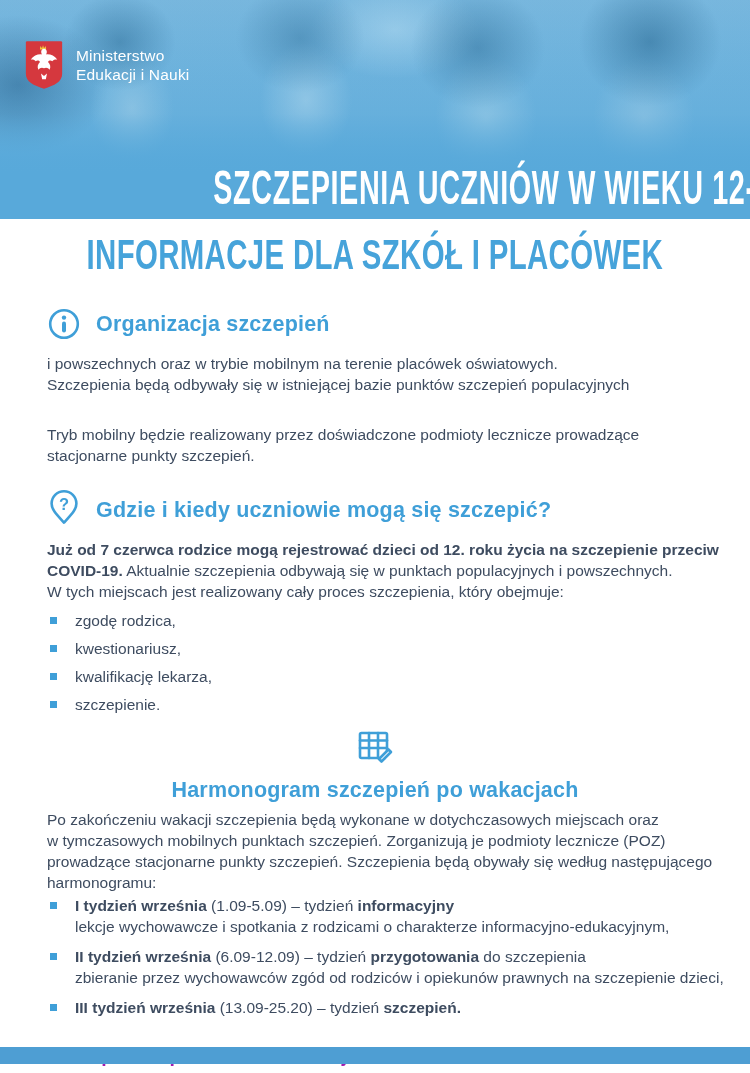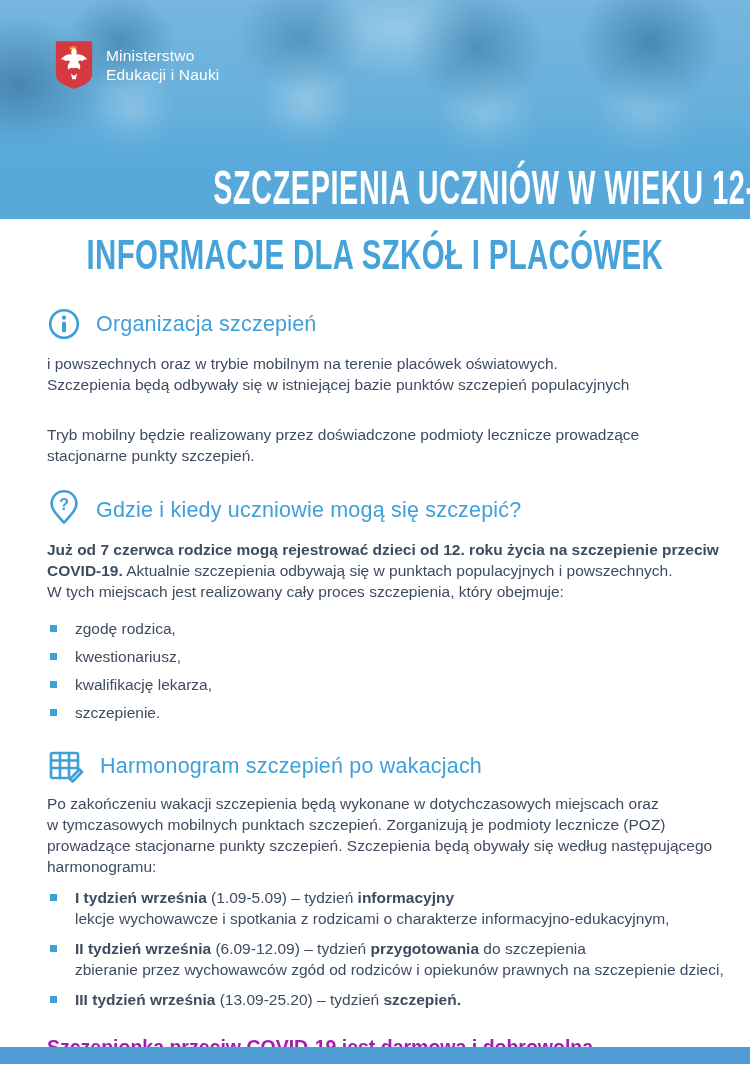--- a/index.html
+++ b/index.html
@@ -16,52 +16,52 @@
       radial-gradient(96px 86px at 478px 48px, rgba(45,105,145,.55), transparent 70%),
       radial-gradient(72px 88px at 486px 118px, rgba(156,204,230,.9), transparent 70%),
       radial-gradient(102px 92px at 650px 42px, rgba(35,95,135,.6), transparent 70%),
       radial-gradient(72px 88px at 644px 118px, rgba(152,200,228,.85), transparent 70%),
       radial-gradient(130px 100px at 18px 85px, rgba(28,78,118,.55), transparent 70%),
       radial-gradient(120px 70px at 395px 30px, rgba(190,225,244,.6), transparent 70%),
       linear-gradient(#7db9de, #5babdc); }
   .hero-overlay { position:absolute; inset:0;
     background:linear-gradient(rgba(88,169,218,.15) 0%, rgba(88,169,218,.25) 52%, rgba(88,169,218,.9) 72%, #58a9da 79%); }
 
-  .logo { position:absolute; top:40px; left:54px; display:flex; align-items:center; gap:12px; z-index:3; }
+  .logo { position:absolute; top:40px; left:24px; display:flex; align-items:center; gap:12px; z-index:3; }
   .crest { width:40px; height:50px; display:block; }
   .logo-text { color:#fff; font-size:15.5px; line-height:19px; font-weight:400; letter-spacing:.2px; }
 
   .hero-title-wrap { position:absolute; left:0; right:0; bottom:4px; text-align:center; z-index:3; }
   .hero-title { display:inline-block; margin:0; color:#fff; font-size:48px; font-weight:700;
     letter-spacing:1px; white-space:nowrap; transform:scaleX(.60); transform-origin:50% 50%; }
 
   
   .subtitle-band { height:71px; display:flex; align-items:center; justify-content:center; background:#fff; }
   .subtitle { display:inline-block; margin:0; color:#46a3da; font-size:42px; font-weight:700;
     letter-spacing:.5px; white-space:nowrap; transform:scaleX(.70); transform-origin:50% 50%; }
 
   
   .content { padding:0 47px; font-size:15.5px; line-height:21px; }
   .sec-head { display:flex; align-items:center; gap:15px; }
-  .sec-head h3 { margin:0; font-size:21.5px; font-weight:400; color:#3f9fd8; letter-spacing:.2px; }
+  .sec-head h3 { margin:0; font-size:21.5px; font-weight:700; color:#3f9fd8; letter-spacing:.2px; }
   .sec-icon { flex:0 0 auto; display:block; }
   .line { white-space:nowrap; }
   .b { font-weight:700; }
 
   .head-1 { margin-top:17px; }
   .p1 { margin-top:12px; }
   .p2 { margin-top:29px; }
   .head-2 { margin-top:23px; }
   .intro { margin-top:8px; }
-  ul.dots { list-style:none; margin:16px 0 0; padding:0; }
+  ul.dots { list-style:none; margin:8px 0 0; padding:0; }
   ul.dots li { position:relative; padding-left:28px; margin-bottom:7px; white-space:nowrap; }
   ul.dots li::before { content:""; position:absolute; left:3px; top:7px; width:7px; height:7px; background:#3f9fd8; }
-  .head-3 { margin-top:24px; }
+  .head-3 { margin-top:12px;flex-direction:column; }
   .p3 { margin-top:8px; }
-  .sched { margin-top:10px; }
+  .sched { margin-top:2px; }
   .sched-item { position:relative; padding-left:28px; margin-bottom:9px; }
   .sched-item::before { content:""; position:absolute; left:3px; top:7px; width:7px; height:7px; background:#3f9fd8; }
   .closing { margin:27px 0 5px; font-size:19.5px; font-weight:700; color:#a21caf; white-space:nowrap; }
 
   .footer-bar { position:absolute; left:0; right:0; top:1047px; height:17px; background:#4e9ed3; }
 
   .icon-stroke { stroke:#3f9fd8; stroke-width:2.6; fill:none; stroke-linecap:round; stroke-linejoin:round; }
   .icon-fill { fill:#3f9fd8; }
 </style>
 </head>

